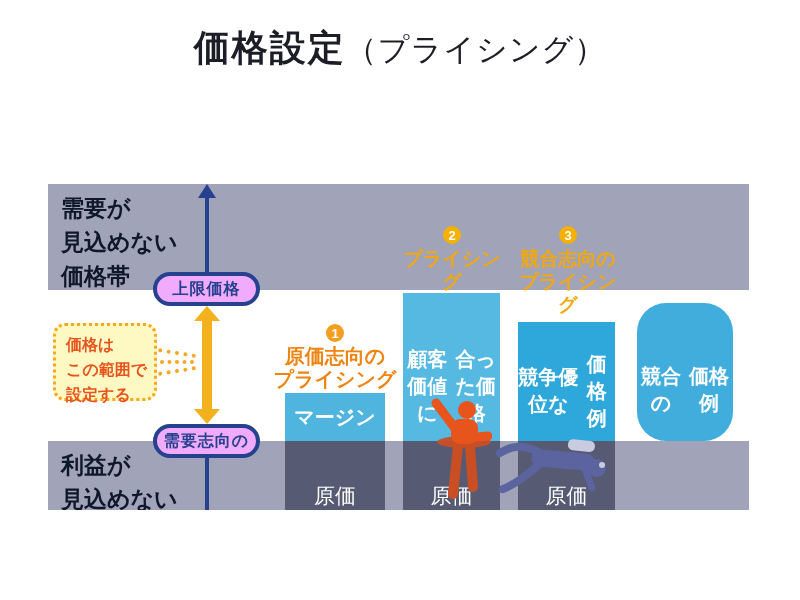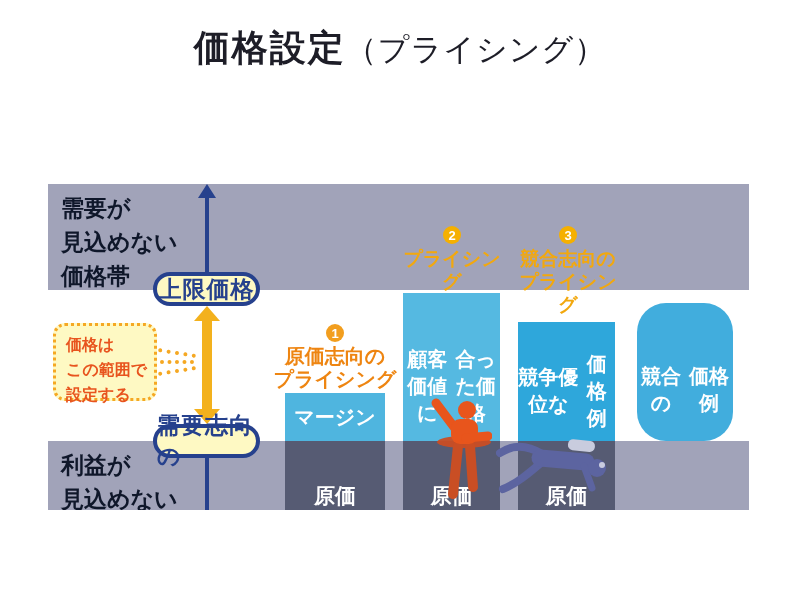--- a/index.html
+++ b/index.html
@@ -25,23 +25,23 @@
   .tri.up{left:198px;top:184px;border-left:9px solid transparent;border-right:9px solid transparent;border-bottom:14px solid var(--c-navy);}
   .tri.down{left:198px;top:537px;border-left:9px solid transparent;border-right:9px solid transparent;border-top:14px solid var(--c-navy);}
 
   
   .gstem{position:absolute;left:202px;top:320px;width:10px;height:90px;background:var(--c-gold);z-index:4;}
   .gtri{position:absolute;width:0;height:0;z-index:4;border-left:13px solid transparent;border-right:13px solid transparent;}
   .gtri.up{left:194px;top:306px;border-bottom:15px solid var(--c-gold);}
   .gtri.down{left:194px;top:409px;border-top:15px solid var(--c-gold);}
 
   
-  .pill{position:absolute;left:153px;width:107px;height:34px;background:#fef9c3;border:4px solid var(--c-navy);
+  .pill{position:absolute;left:153px;width:107px;height:34px;background:#f0abfc;border:4px solid var(--c-navy);
         border-radius:17px;display:flex;align-items:center;justify-content:center;box-sizing:border-box;
-        font-size:23px;font-weight:700;color:var(--c-navy);z-index:7;letter-spacing:1px;}
+        font-size:16px;font-weight:700;color:var(--c-navy);z-index:7;letter-spacing:1px;}
   .pill.upper{top:272px;}
   .pill.lower{top:424px;}
 
   
   .callout{position:absolute;left:53px;top:323px;width:104px;height:78px;background:#fef9c3;box-sizing:border-box;
            border:3px dotted var(--c-callout_border);border-radius:12px;z-index:6;
            padding:6px 0 0 10px;font-size:16px;font-weight:700;line-height:25px;color:var(--c-callout_text);}
   .ptr{position:absolute;border-top:4px dotted var(--c-callout_border);z-index:6;}
   .ptr.p1{left:158px;top:351px;width:38px;transform:rotate(9deg);}
   .ptr.p2{left:160px;top:360px;width:34px;}
@@ -64,21 +64,21 @@
   .bar{position:absolute;color:#fff;font-weight:700;text-align:center;z-index:2;display:flex;
        flex-direction:row;align-items:center;box-sizing:border-box;}
   .bar .line{line-height:27px;font-size:20px;}
   .b1p{left:285px;top:393px;width:100px;height:48px;background:var(--c-bar1);justify-content:center;}
   .b1c{left:285px;top:441px;width:100px;height:109px;background:var(--c-cost);justify-content:center;}
   .b2p{left:403px;top:293px;width:97px;height:148px;background:var(--c-bar2);padding-top:38px;}
   .b2c{left:403px;top:441px;width:97px;height:109px;background:var(--c-cost);justify-content:center;}
   .b3p{left:518px;top:322px;width:97px;height:119px;background:var(--c-bar3);padding-top:19px;}
   .b3c{left:518px;top:441px;width:97px;height:109px;background:var(--c-cost);justify-content:center;}
   .b4p{left:637px;top:303px;width:96px;height:138px;background:var(--c-bar4);padding-top:36px;border-radius:29px;}
-  .cost-label{font-size:21px;font-weight:700;}
+  .cost-label{font-size:21px;font-weight:400;}
 
   
   .fig{position:absolute;z-index:5;}
   .fig.swimmer{left:420px;top:396px;}
   .fig.diver{left:496px;top:430px;}
 </style>
 </head>
 <body>
 
 <div class="canvas">

